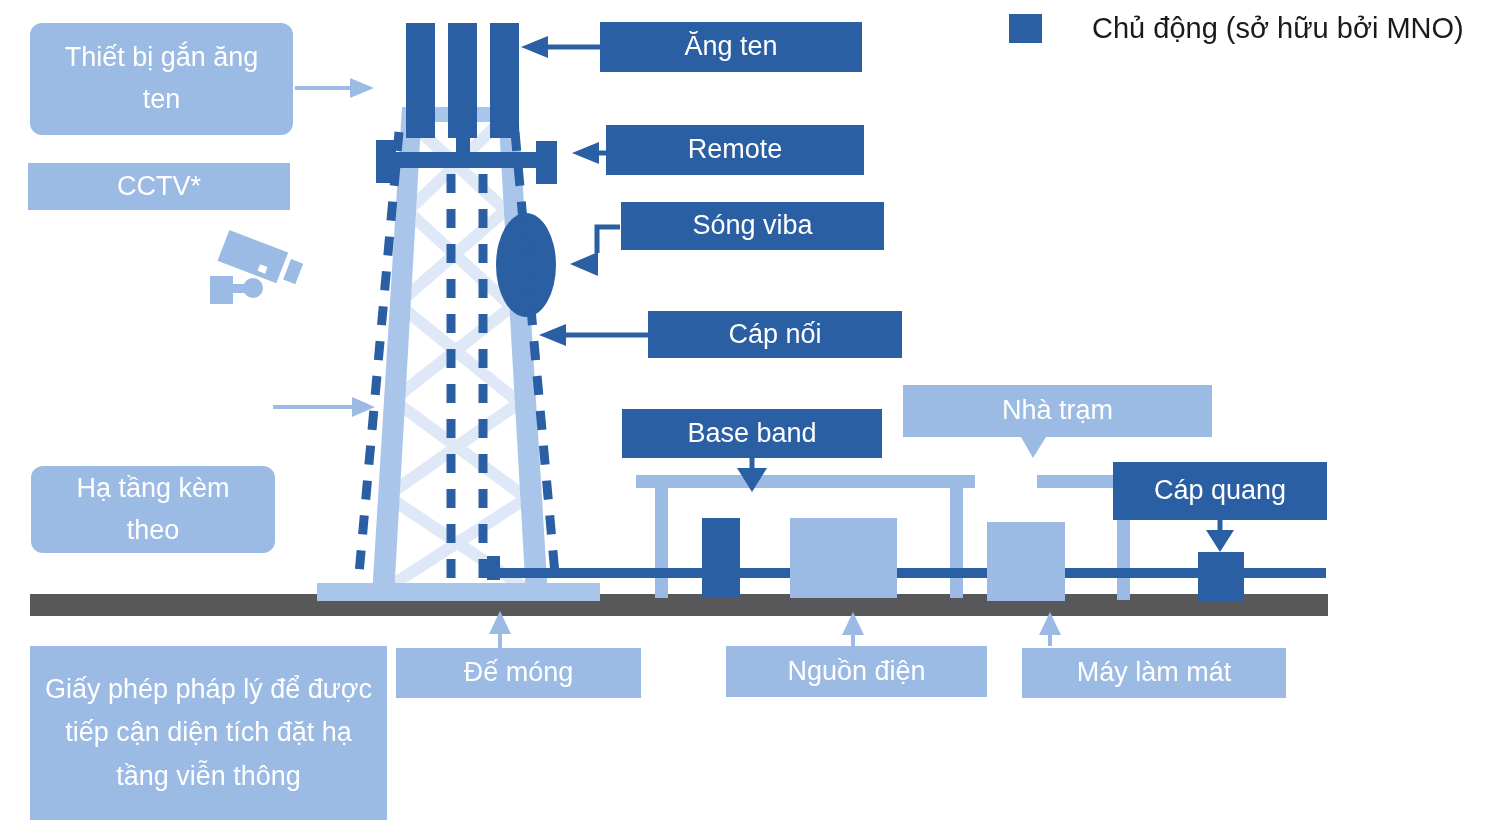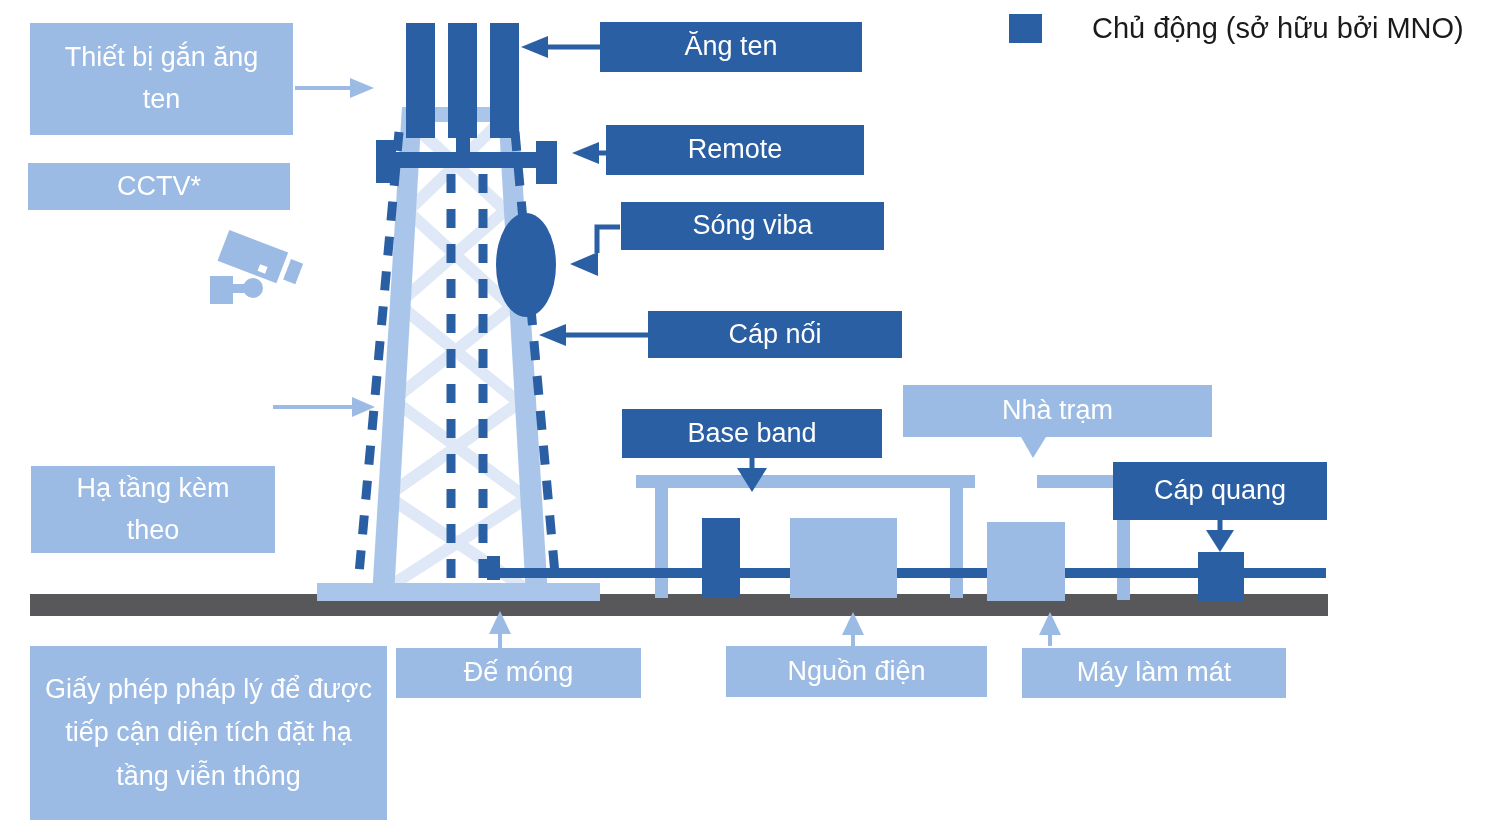--- a/index.html
+++ b/index.html
@@ -7,21 +7,21 @@
     position:relative;width:1497px;height:831px;overflow:hidden;background:#ffffff;
     font-family:"Liberation Sans","DejaVu Sans",sans-serif;
   }
   #diagram-svg{position:absolute;left:0;top:0;z-index:0;}
   .box{
     position:absolute;z-index:2;display:flex;align-items:center;justify-content:center;
     text-align:center;color:#ffffff;font-size:27px;line-height:1.55;box-sizing:border-box;
   }
   .lb{background:#9BBBE4;}
   .db{background:#2B5FA4;}
-  .pad{padding:0 28px;}
+  .pad{padding:0 28px;border-radius:12px;}
   #legend{position:absolute;left:1009px;top:12px;z-index:2;}
   .legend-row{display:flex;align-items:center;margin-bottom:16px;gap:28px;}
   .swatch{width:33px;height:29px;margin-right:22px;flex:0 0 auto;}
   .sw-dark{background:#2B5FA4;}
   .sw-light{background:#9BBBE4;}
   .legend-label{color:#1A1A1A;font-size:29px;white-space:nowrap;}
 </style>
 </head>
 <body>
 

